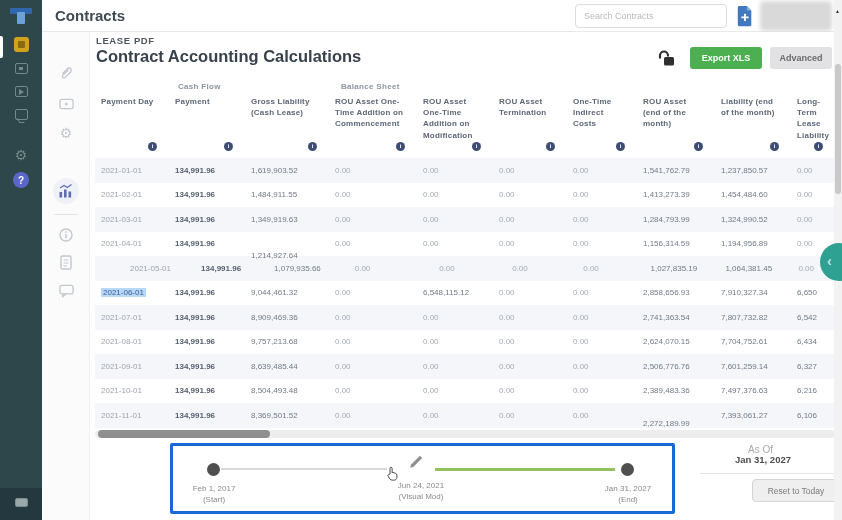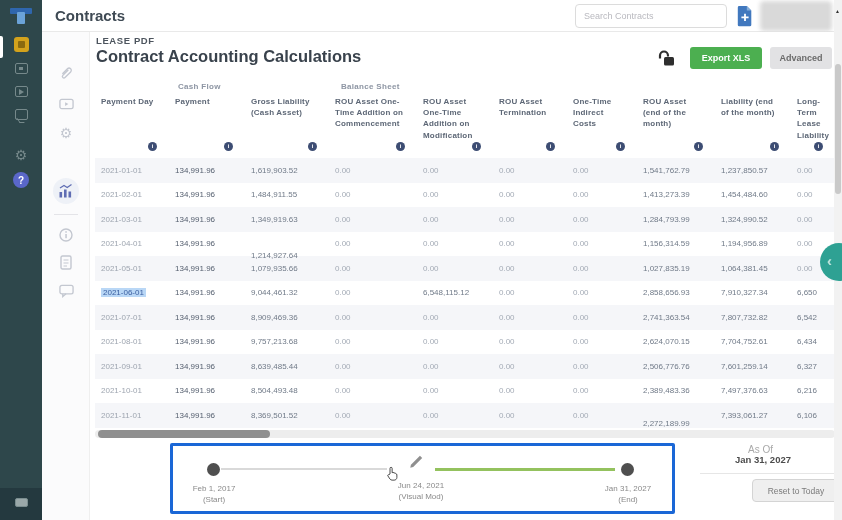--- a/index.html
+++ b/index.html
@@ -50,21 +50,21 @@
   #hdr-row { position:absolute; left:5px; top:64px; width:740px; display:flex; }
   .hdr-cell { font-size:8px; font-weight:bold; color:#5d6776; line-height:1.4; padding:0 10px 0 6px; overflow:hidden; letter-spacing:.2px; }
   #info-row { position:absolute; left:5px; top:110px; width:740px; display:flex; }
   .info-cell { display:flex; justify-content:flex-end; padding-right:12px; }
   .info-badge { width:9px; height:9px; border-radius:50%; background:#3d4d73; color:#fff; font-size:6px; line-height:9px; text-align:center; font-weight:bold; cursor:pointer; }
   #rows-clip { position:absolute; left:5px; top:126px; width:740px; height:271px; overflow:hidden; }
   .trow { display:flex; height:24.5px; align-items:center; }
   .trow:nth-child(odd) { background:#f5f6f9; }
   .tcell { font-size:8px; color:#707a88; padding:0 8px 0 6px; white-space:nowrap; overflow:hidden; }
   .tcell.date { color:#9ea5b0; }
-  .tcell.pay { color:#566070; font-weight:normal; }
+  .tcell.pay { color:#566070; font-weight:bold; }
   .tcell.faint { color:#a4abb6; }
   .sel-date { background:#b9d7f6; color:#3b5fa0; padding:1px 2px; border-radius:1px; }
 
   #hscroll-track { position:absolute; left:5px; top:398px; width:740px; height:8px; background:#ededed; border-radius:4px; }
   #hscroll-thumb { position:absolute; left:3px; top:0; width:172px; height:8px; background:#8f8f8f; border-radius:4px; cursor:grab; }
 
   
   #timeline-box { position:absolute; left:80px; top:411px; width:505px; height:71px; background:#fff; border:3px solid #1a67d6; border-radius:2px; }
   .tdot { position:absolute; width:13px; height:13px; border-radius:50%; background:#4f4f4f; cursor:grab; }
   .tline { position:absolute; top:22px; height:2px; }
@@ -197,21 +197,21 @@
     <button id="export-btn">Export XLS</button>
     <button id="advanced-btn">Advanced</button>
 
     <div id="grp-row">
       <span class="grp-label" style="left:83px">Cash Flow</span>
       <span class="grp-label" style="left:246px">Balance Sheet</span>
     </div>
     <div id="hdr-row">
         <div class="hdr-cell" style="width: 74px;">Payment Day</div>
         <div class="hdr-cell" style="width: 76px;">Payment</div>
-        <div class="hdr-cell" style="width: 84px;">Gross Liability (Cash Asset)</div>
+        <div class="hdr-cell" style="width: 84px;">Gross Liability (Cash Lease)</div>
         <div class="hdr-cell" style="width: 88px;">ROU Asset One-Time Addition on Commencement</div>
         <div class="hdr-cell" style="width: 76px;">ROU Asset One-Time Addition on Modification</div>
         <div class="hdr-cell" style="width: 74px;">ROU Asset Termination</div>
         <div class="hdr-cell" style="width: 70px;">One-Time Indirect Costs</div>
         <div class="hdr-cell" style="width: 78px;">ROU Asset (end of the month)</div>
         <div class="hdr-cell" style="width: 76px;">Liability (end of the month)</div>
         <div class="hdr-cell" style="width: 44px;">Long-Term Lease Liability</div>
       </div>
     <div id="info-row">
         <div class="info-cell" style="width: 74px;">
@@ -288,21 +288,21 @@
           <div class="tcell" style="width: 84px; margin-top: 23px;">1,214,927.64</div>
           <div class="tcell faint" style="width: 88px;">0.00</div>
           <div class="tcell faint" style="width: 76px;">0.00</div>
           <div class="tcell faint" style="width: 74px;">0.00</div>
           <div class="tcell faint" style="width: 70px;">0.00</div>
           <div class="tcell" style="width: 78px;">1,156,314.59</div>
           <div class="tcell" style="width: 76px;">1,194,956.89</div>
           <div class="tcell faint" style="width: 44px;">0.00</div>
         </div>
         <div class="trow">
-          <div class="tcell date" style="width: 74px;">2021-05-01</div>
+          <div class="tcell date" style="width: 74px; margin-left: 29px;">2021-05-01</div>
           <div class="tcell pay" style="width: 76px;">134,991.96</div>
           <div class="tcell" style="width: 84px;">1,079,935.66</div>
           <div class="tcell faint" style="width: 88px;">0.00</div>
           <div class="tcell faint" style="width: 76px;">0.00</div>
           <div class="tcell faint" style="width: 74px;">0.00</div>
           <div class="tcell faint" style="width: 70px;">0.00</div>
           <div class="tcell" style="width: 78px;">1,027,835.19</div>
           <div class="tcell" style="width: 76px;">1,064,381.45</div>
           <div class="tcell faint" style="width: 44px;">0.00</div>
         </div>

